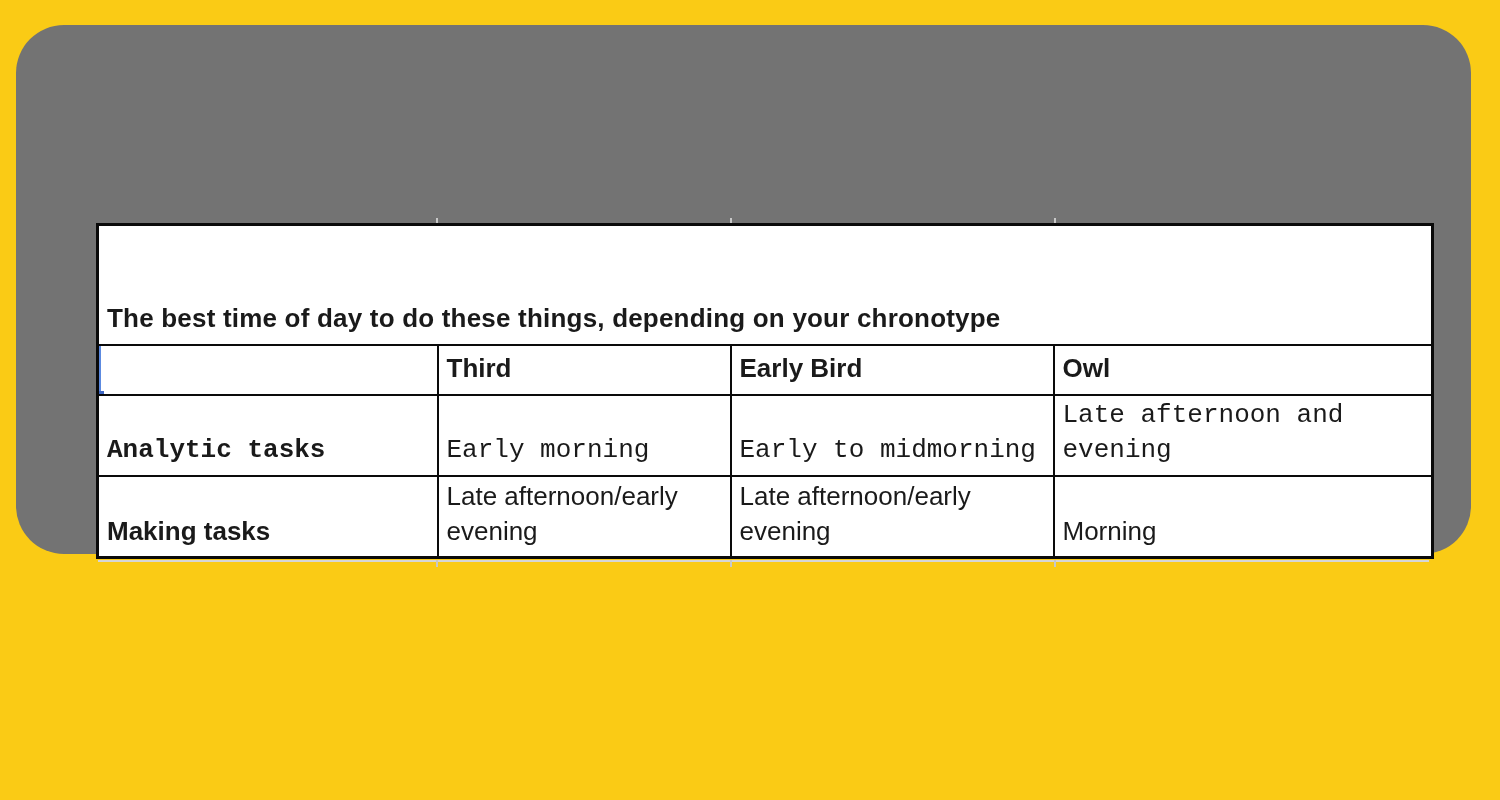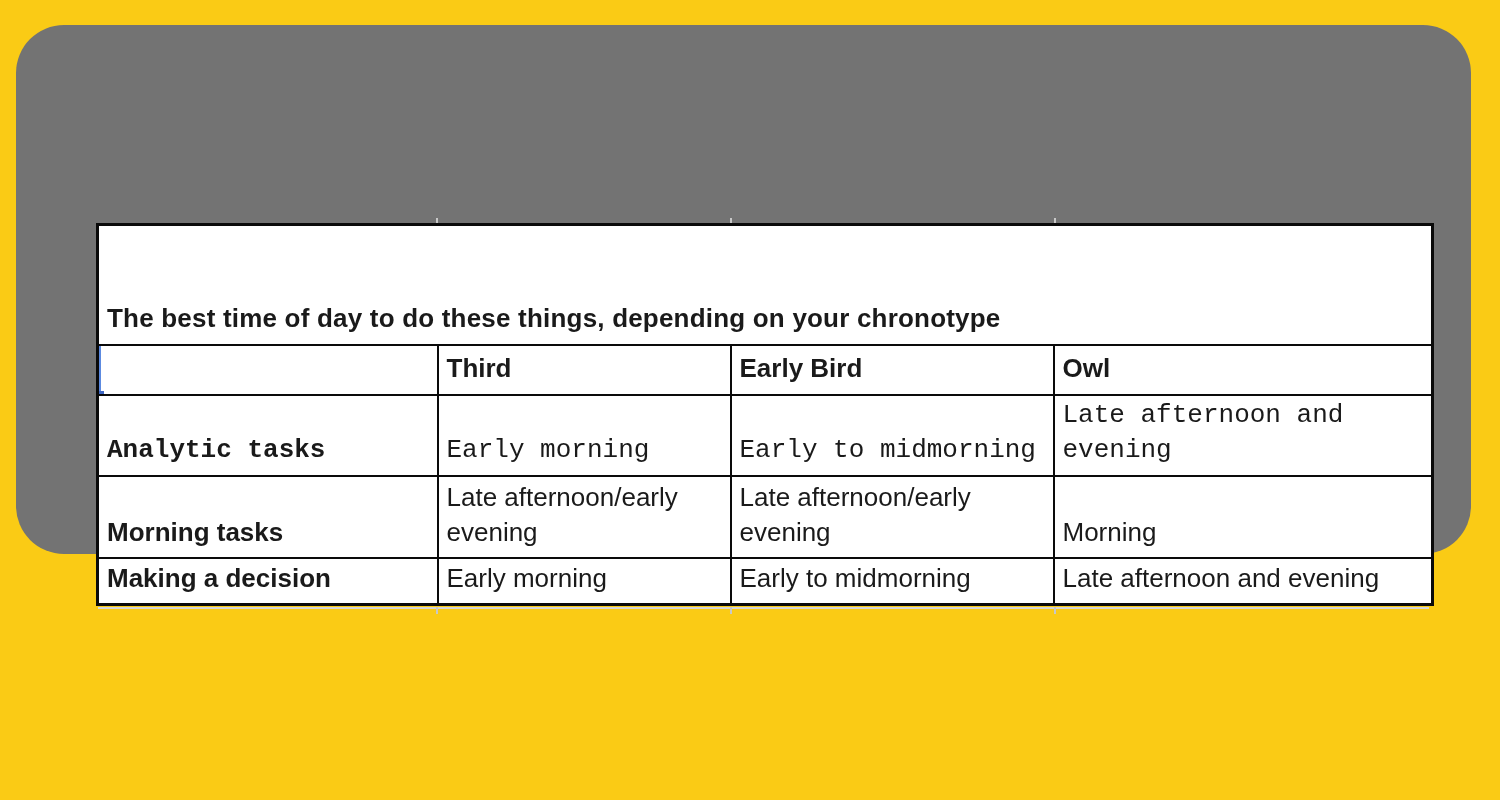--- a/index.html
+++ b/index.html
@@ -122,31 +122,25 @@
         </tr>
 
         <tr class="r-0">
           <th class="row-head">Analytic tasks</th>
           <td>Early morning</td>
           <td>Early to midmorning</td>
           <td>Late afternoon and evening</td>
         </tr>
 
         <tr class="r-1">
-          <th class="row-head">Morning tasks</th>
+          <th class="row-head">Making tasks</th>
           <td>Late afternoon/early evening</td>
           <td>Late afternoon/early evening</td>
           <td>Morning</td>
         </tr>
 
 
-        <tr class="r-3">
-          <th class="row-head">Making a decision</th>
-          <td>Early morning</td>
-          <td>Early to midmorning</td>
-          <td>Late afternoon and evening</td>
-        </tr>
       </tbody>
         </table>
     </div>
 
   </div>
 </div>
 
 </body></html>

